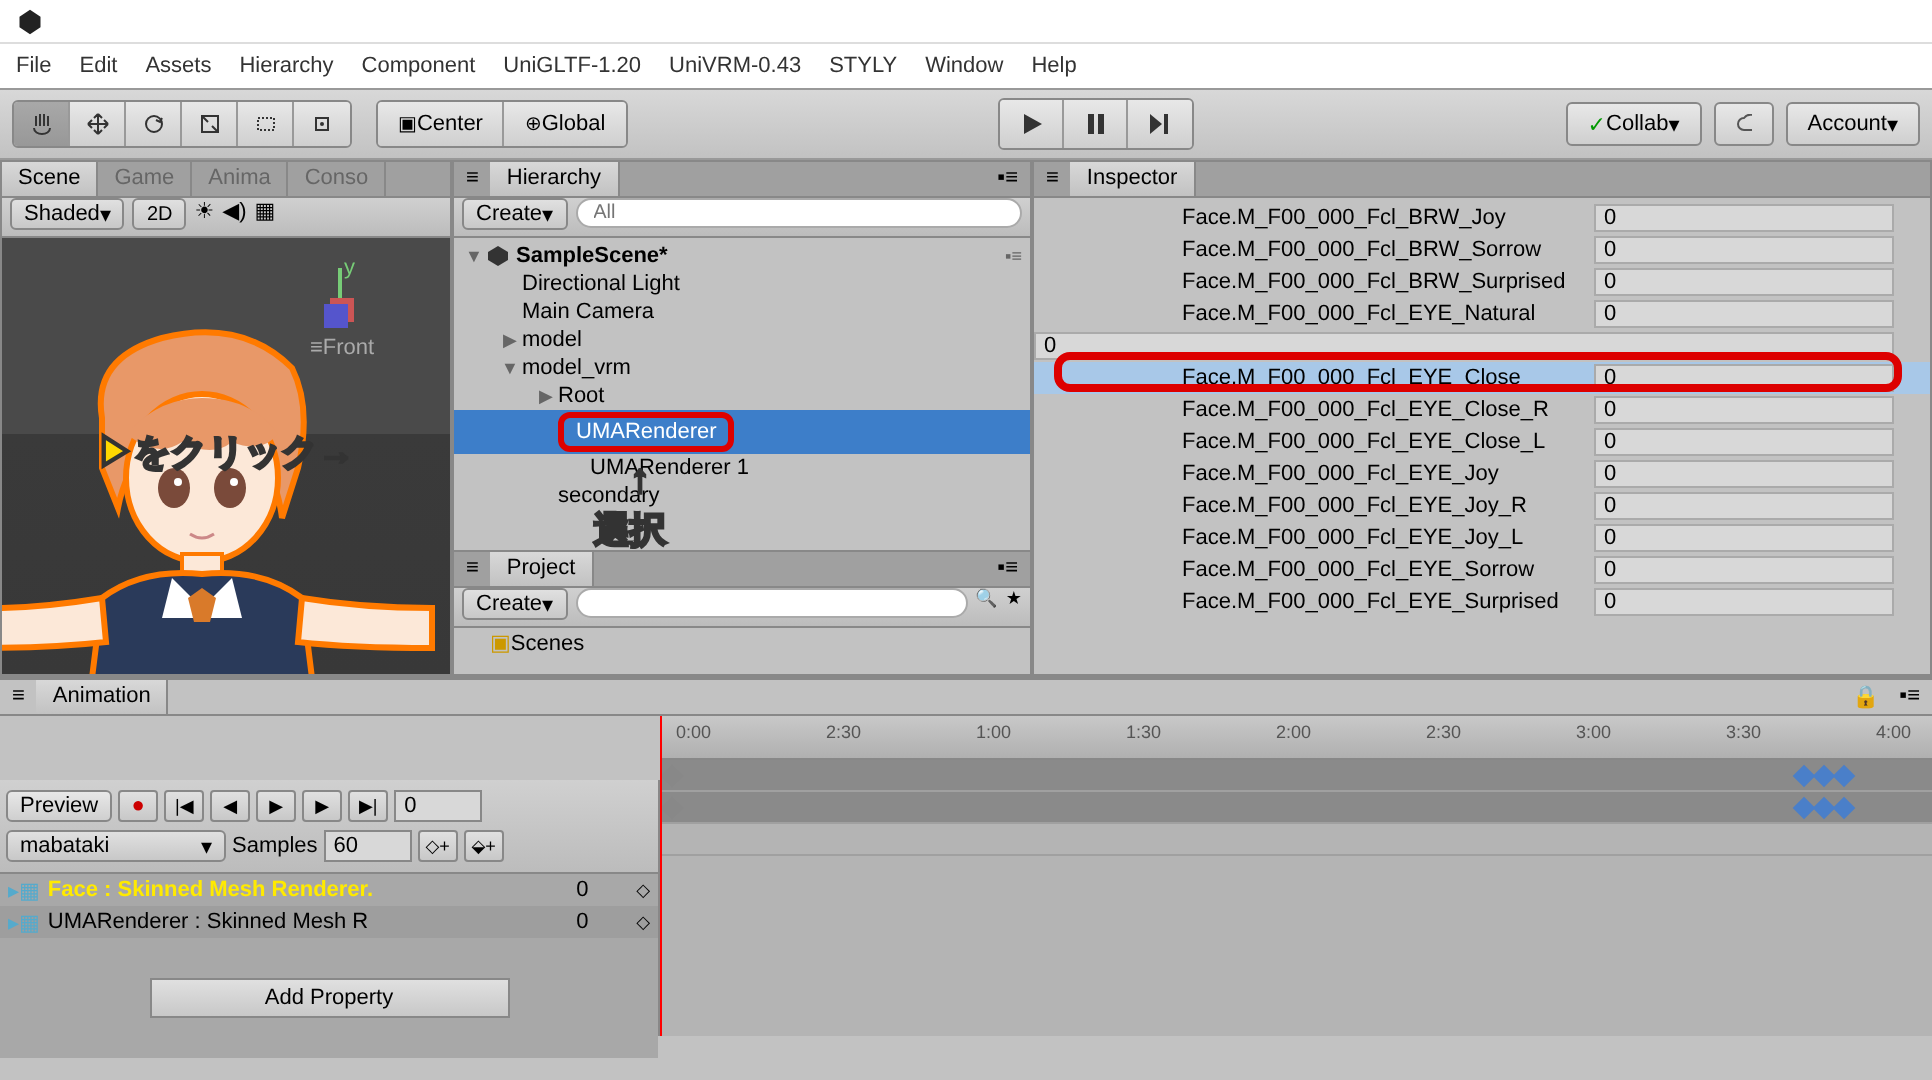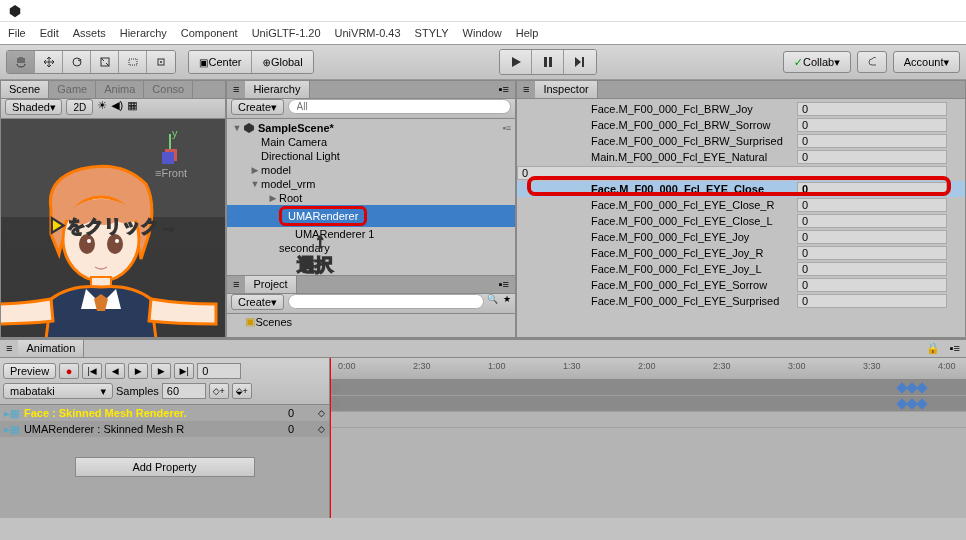--- a/index.html
+++ b/index.html
@@ -32,25 +32,25 @@
 .tree { padding: 2px 0; }
 .tree-row { display: flex; align-items: center; padding: 1px 4px; cursor: pointer; }
 .tree-row.selected { background: #3d7ec9; color: #fff; }
 .tree-arrow { width: 12px; text-align: center; font-size: 9px; color: #666; }
 .highlighted-red { border: 3px solid #d00; border-radius: 6px; padding: 2px; }
 .project-area { border-top: 1px solid #888; }
 .inspector { flex: 1; min-width: 0; }
 .insp-row { display: flex; align-items: center; height: 16px; }
 .insp-label { width: 280px; padding-left: 74px; }
 .insp-val { flex: 1; background: #d8d8d8; border: 1px solid #aaa; padding: 0 4px; margin-right: 18px; }
-.insp-row.sel .insp-label, .insp-row.sel .insp-val { font-weight: bold; }
+.insp-row.sel .insp-label, .insp-row.sel .insp-val { font-weight: normal; }
 .insp-highlight { position: absolute; border: 4px solid #d00; border-radius: 8px; }
 .animation-panel { border-top: 2px solid #888; background: #c2c2c2; height: 200px; }
 .anim-main { display: flex; height: 160px; }
-.anim-left { width: 330px; border-right: 1px solid #888; display: flex; flex-direction: column; }
+.anim-left { width: 330px; border-right: 1px solid #888; display: flex; flex-direction: column; margin-top: 32px; }
 .anim-controls { background: linear-gradient(#d0d0d0,#bcbcbc); padding: 3px; border-bottom: 1px solid #888; }
 .anim-control-row { display: flex; align-items: center; gap: 3px; height: 20px; }
 .anim-btn { width: 20px; height: 16px; background: linear-gradient(#e0e0e0,#c8c8c8); border: 1px solid #888; border-radius: 2px; display: flex; align-items: center; justify-content: center; cursor: pointer; font-size: 9px; }
 .anim-input { width: 44px; height: 16px; background: #d8d8d8; border: 1px solid #888; padding: 0 4px; }
 .anim-tracks { flex: 1; background: #a8a8a8; position: relative; }
 .track-row { display: flex; align-items: center; height: 16px; padding: 0 4px; }
 .track-row.odd { background: #9e9e9e; }
 .track-name { flex: 1; }
 .track-val { width: 30px; }
 .yellow-text { color: #ffea00; font-weight: bold; }
@@ -249,25 +249,25 @@
         <svg width="12" height="12">
             <polygon points="6,1 11,4 11,8 6,11 1,8 1,4" fill="#333"></polygon>
           </svg>
         <b style="margin-left:3px">SampleScene*</b>
         <div style="flex:1"></div>
           <span style="font-size:9px;color:#666">▪≡</span>
       </div>
       <div id="tree-items">
           <div class="tree-row" style="padding-left: 22px;">
             <span class="tree-arrow"></span>
-            <span>Main Camera</span>
+            <span>Directional Light</span>
           </div>
           <div class="tree-row" style="padding-left: 22px;">
             <span class="tree-arrow"></span>
-            <span>Directional Light</span>
+            <span>Main Camera</span>
           </div>
           <div class="tree-row" style="padding-left: 22px;">
             <span class="tree-arrow">▶</span>
             <span>model</span>
           </div>
           <div class="tree-row" style="padding-left: 22px;">
             <span class="tree-arrow">▼</span>
             <span>model_vrm</span>
           </div>
           <div class="tree-row" style="padding-left: 40px;">
@@ -327,21 +327,21 @@
         </div>
         <div class="insp-row">
           <div class="insp-label">Face.M_F00_000_Fcl_BRW_Sorrow</div>
           <div class="insp-val">0</div>
         </div>
         <div class="insp-row">
           <div class="insp-label">Face.M_F00_000_Fcl_BRW_Surprised</div>
           <div class="insp-val">0</div>
         </div>
         <div class="insp-row">
-          <div class="insp-label">Main.M_F00_000_Fcl_EYE_Natural</div>
+          <div class="insp-label">Face.M_F00_000_Fcl_EYE_Natural</div>
           <div class="insp-val">0</div>
         </div>
         <div class="insp-row">
           <div class="insp-val">0</div>
         </div>
         <div class="insp-row sel" style="background: rgb(168, 200, 232);">
           <div class="insp-label">Face.M_F00_000_Fcl_EYE_Close</div>
           <div class="insp-val">0</div>
         </div>
         <div class="insp-row">

